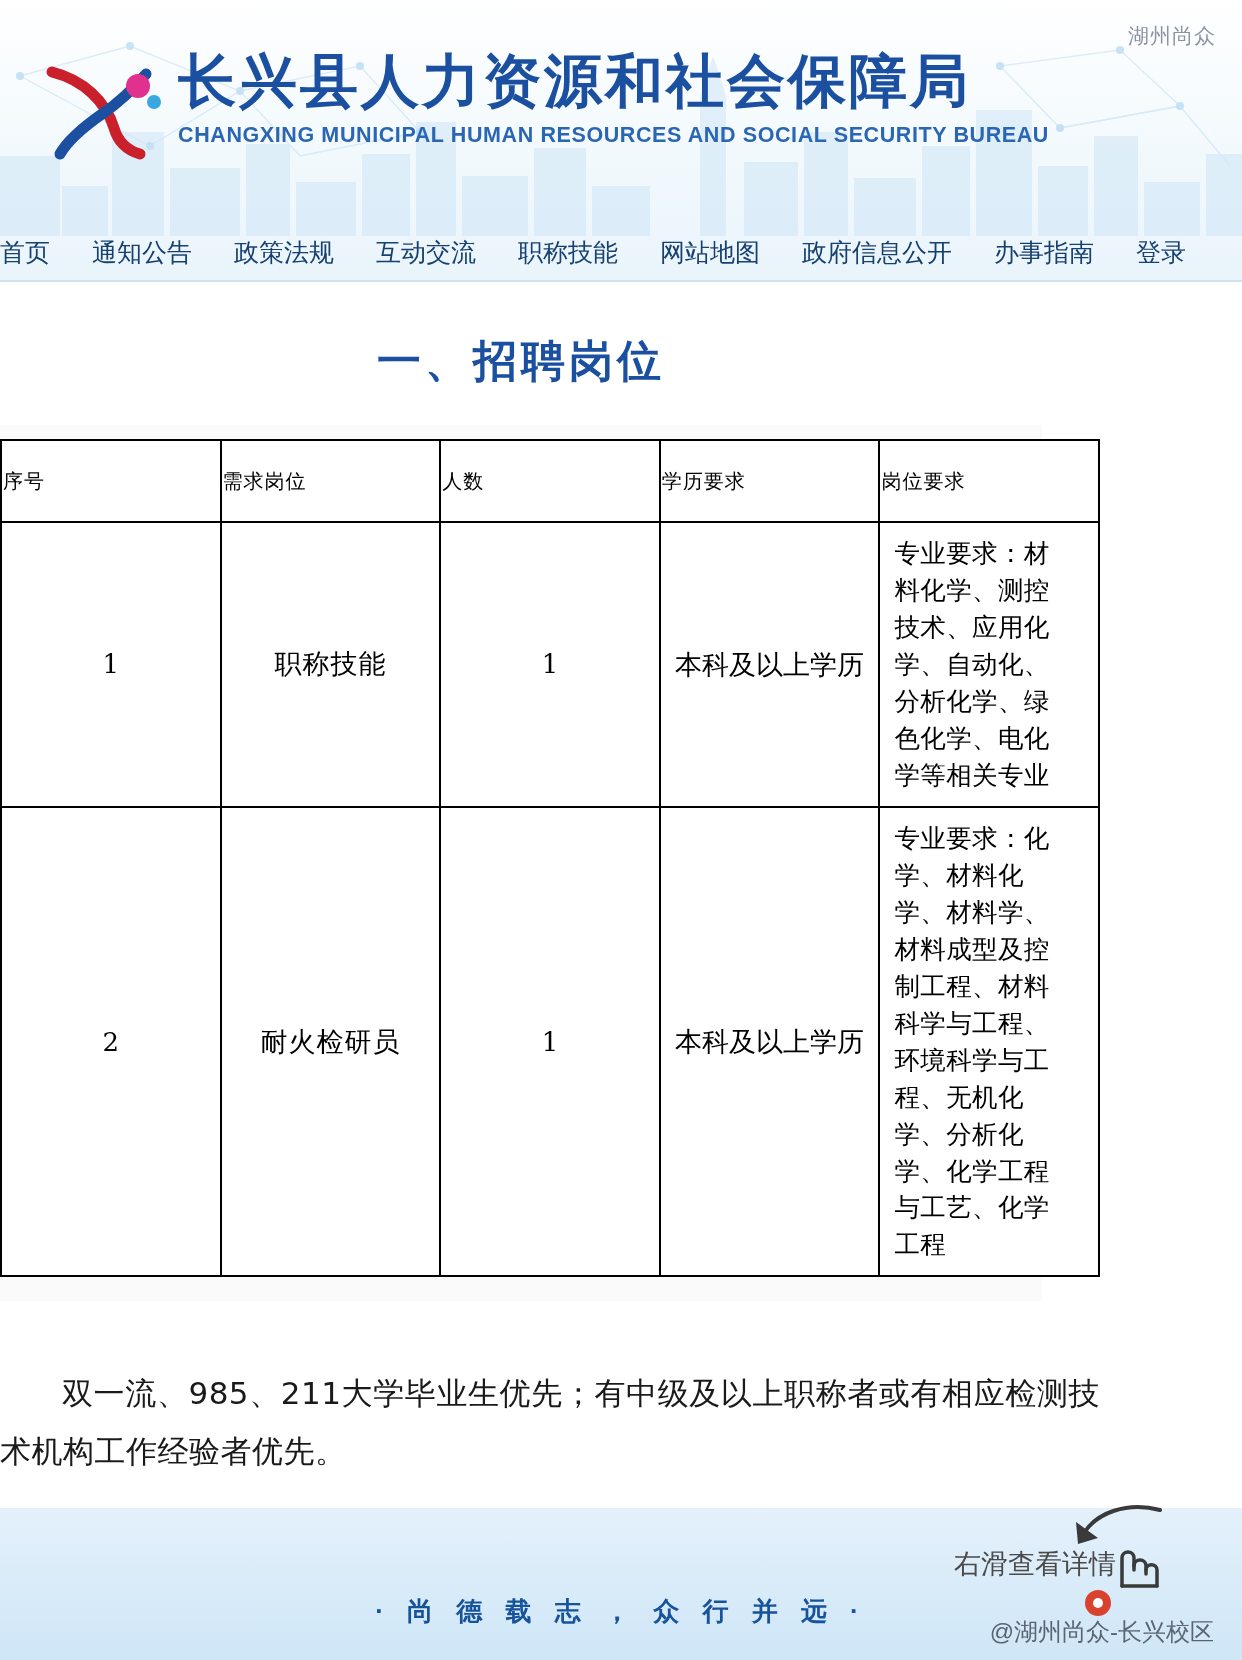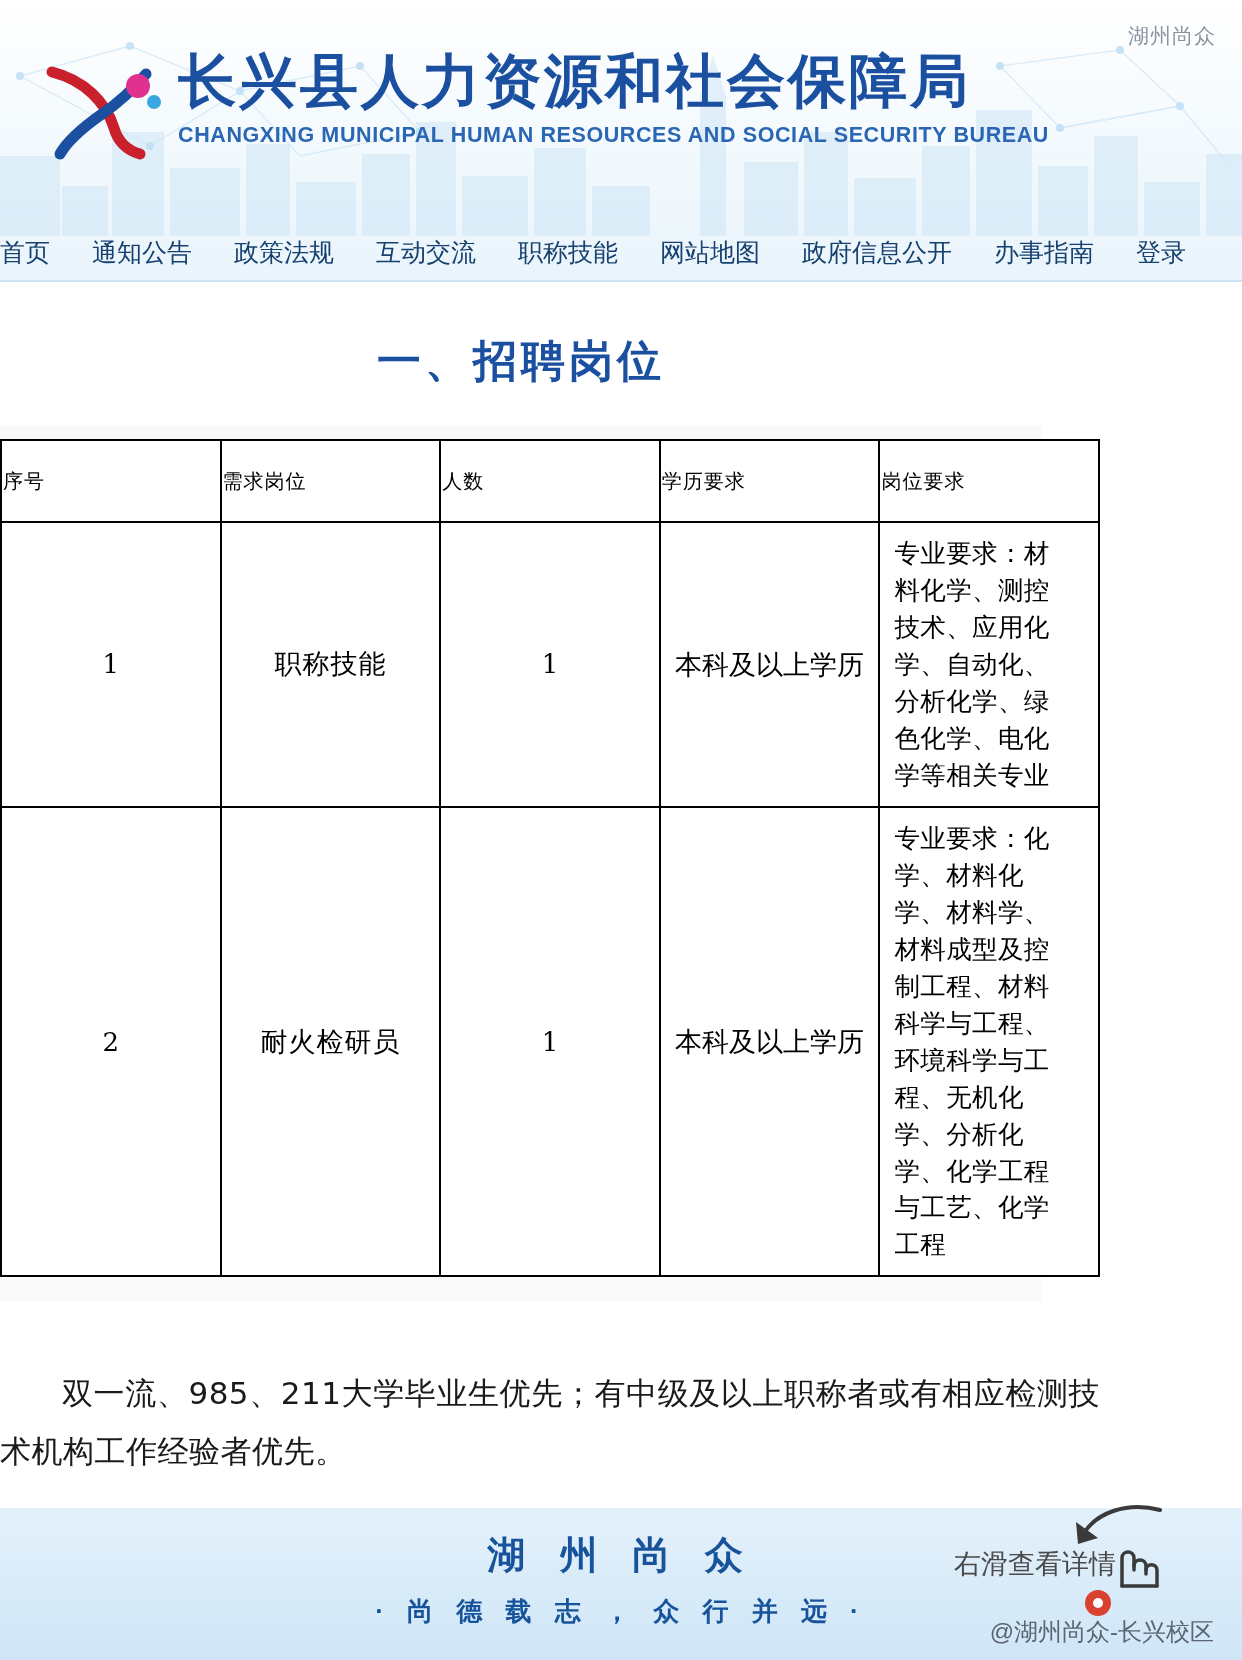--- a/index.html
+++ b/index.html
@@ -344,21 +344,20 @@
       </tbody>
     </table>
   </div>
 
   <div class="body-text">
     <p>双一流、985、211大学毕业生优先；有中级及以上职称者或有相应检测技术机构工作经验者优先。</p>
   </div>
 </div>
 
 <div class="footer">
-  <div class="footer-brand">湖 州 尚 众</div>
   <div class="footer-slogan">· 尚 德 载 志 ， 众 行 并 远 ·</div>
 
   <div class="swipe-hint">右滑查看详情</div>
 
   <svg class="cursor-arrow" viewBox="0 0 110 96">
     <path d="M100 10 C70 2 34 10 20 40" stroke="#3a3a3a" stroke-width="4" fill="none" stroke-linecap="round"></path>
     <path d="M16 22 L18 44 L38 38 Z" fill="#3a3a3a"></path>
     <g stroke="#3a3a3a" stroke-width="3.5" fill="none" stroke-linecap="round">
       <path d="M62 86 L62 58 C62 50 74 50 74 58 L74 70"></path>
       <path d="M74 66 C74 58 86 58 86 66 L86 74"></path>

